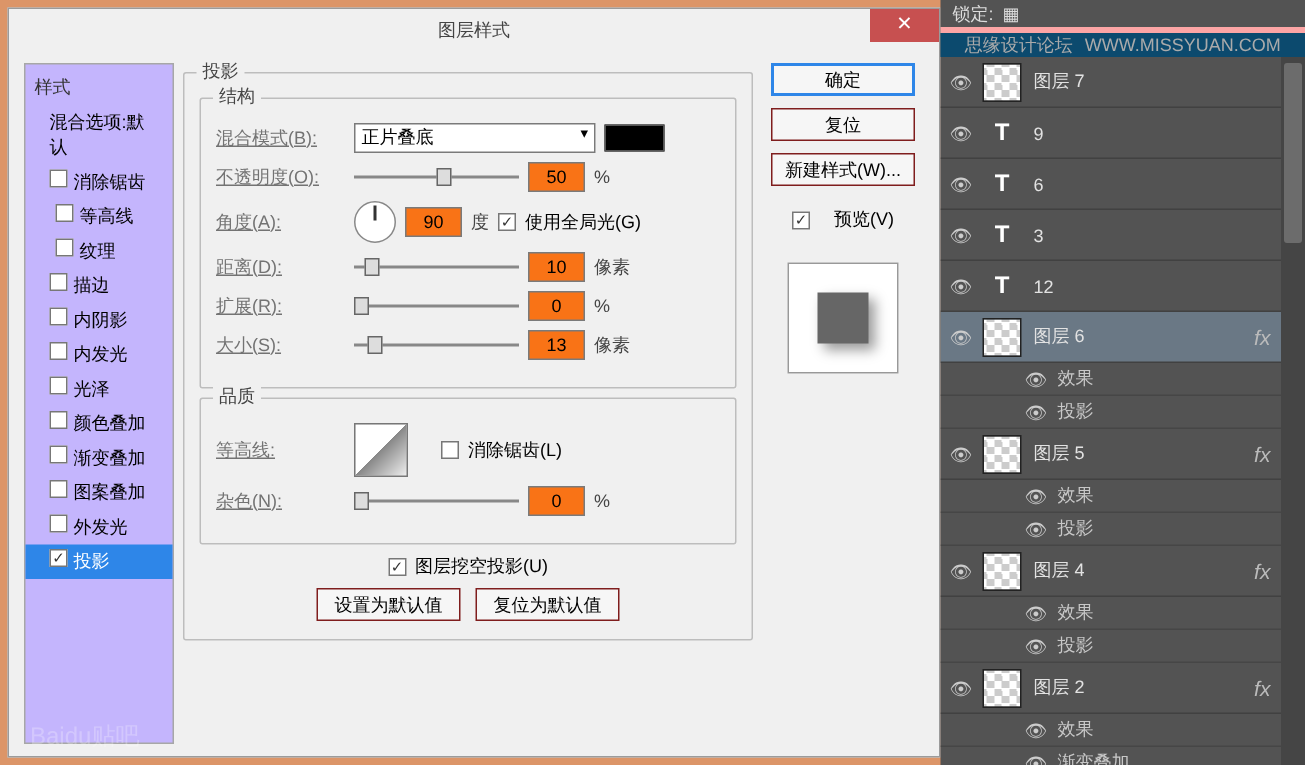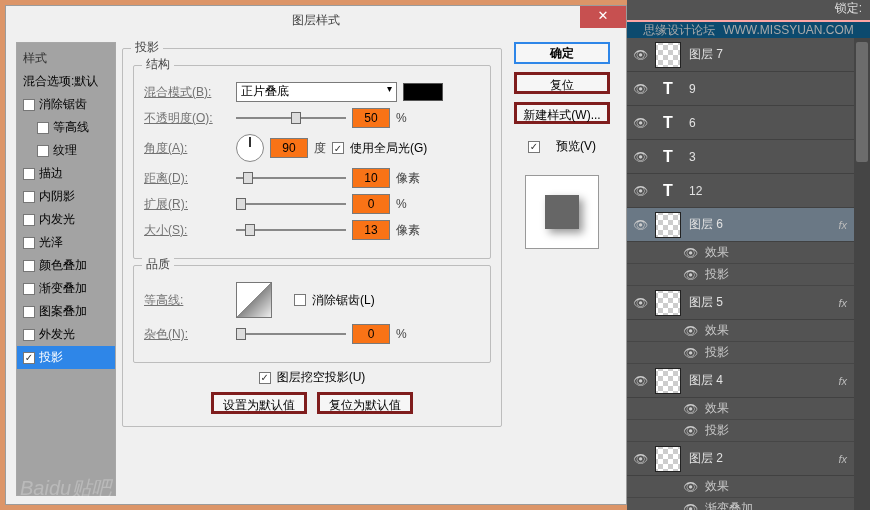--- a/index.html
+++ b/index.html
@@ -3,68 +3,68 @@
 <meta charset="utf-8">
 <style>
 * { box-sizing: border-box; margin: 0; padding: 0; font-family: "Microsoft YaHei", sans-serif; font-size: 12px; }
 body { display: flex; width: 870px; height: 510px; background: #dc9568; overflow: hidden; }
 .outer-pad { background: #dc9568; padding: 5px 0 5px 5px; }
 .dialog { width: 622px; height: 500px; background: #f0f0f0; border: 1px solid #9b9b9b; display: flex; flex-direction: column; }
 .titlebar { height: 28px; background: #f0f0f0; display: flex; align-items: center; justify-content: center; position: relative; }
 .titlebar span { color: #444; }
 .close-btn { position: absolute; right: 0; top: 0; width: 46px; height: 22px; background: #c75050; color: #fff; text-align: center; line-height: 20px; font-size: 13px; }
 .dialog-body { flex: 1; display: flex; padding: 8px 10px; gap: 6px; }
-.styles-list { width: 100px; border: 1px solid #a7a7a7; background: #a3a3a3; padding: 4px 0; }
+.styles-list { width: 100px; border: 1px solid #a7a7a7; background: #c4b5fd; padding: 4px 0; }
 .styles-header { padding: 3px 6px; color: #333; }
-.style-item { padding: 3px 6px; display: flex; gap: 4px; align-items: center; }
+.style-item { padding: 3px 16px; display: flex; gap: 4px; align-items: flex-start; }
 .style-item.indent { padding-left: 20px; }
 .style-item.sel { background: #2e86e8; color: #fff; }
 .chk { width: 12px; height: 12px; border: 1px solid #777; background: #fff; display: inline-flex; align-items: center; justify-content: center; font-size: 10px; color: #333; }
 .chk.on::after { content: "✓"; }
 .center { flex: 1; display: flex; flex-direction: column; gap: 6px; }
 .group { border: 1px solid #bdbdbd; border-radius: 2px; padding: 10px 10px 12px; position: relative; margin-top: 6px; }
 .group-label { position: absolute; top: -10px; left: 8px; background: #f0f0f0; padding: 0 4px; color: #444; }
 .row { display: flex; align-items: center; margin: 6px 0; gap: 6px; }
 .lbl { width: 86px; text-align: left; color: #737373; text-decoration: underline; }
 .select { width: 161px; height: 20px; border: 1px solid #7a7a7a; background: #fff; display: flex; align-items: flex-start; justify-content: space-between; padding: 0 4px; }
 .arrow { font-size: 10px; }
 .swatch { width: 40px; height: 18px; background: #000; border: 1px solid #555; }
 .slider { width: 110px; height: 16px; position: relative; }
 .slider::before { content: ""; position: absolute; left: 0; right: 0; top: 7px; height: 2px; background: #888; }
 .slider .thumb { position: absolute; top: 2px; width: 10px; height: 12px; background: #ddd; border: 1px solid #666; }
 .num { width: 38px; height: 20px; border: 1px solid #7a7a7a; background: #f97316; text-align: center; line-height: 18px; }
 .unit { color: #444; }
 .dial { width: 28px; height: 28px; border: 1px solid #888; border-radius: 50%; background: #fff; position: relative; }
 .dial::after { content:""; position:absolute; left:12px; top:2px; width:2px; height:10px; background:#333; }
 .contour { width: 36px; height: 36px; border: 1px solid #777; background: linear-gradient(135deg,#fff 0%,#fff 49%,#888 50%,#eee 100%); }
-.btn { min-width: 96px; height: 22px; border: 3px solid #7f1d1d; background: #f6f6f6; text-align: center; line-height: 20px; }
-.btn.primary { border: 2px solid #2e86e8; line-height: 18px; font-weight: bold; }
+.btn { min-width: 96px; height: 22px; border: 1px solid #7f1d1d; background: #f6f6f6; text-align: center; line-height: 20px; }
+.btn.primary { border: 2px solid #2e86e8; line-height: 18px; }
 .right-col { width: 108px; display: flex; flex-direction: column; gap: 8px; align-items: center; }
 .preview-box { width: 74px; height: 74px; border: 1px solid #999; background: #fff; display:flex; align-items:center; justify-content:center; margin-top:6px; }
 .preview-box div { width: 34px; height: 34px; background: #666; box-shadow: 4px 4px 8px rgba(0,0,0,0.4); }
 .btnrow { display:flex; gap:10px; justify-content:center; margin-top: 2px; }
 
 
 .layers-side { width: 244px; background: #535353; display: flex; flex-direction: column; color: #ddd; }
-.psd-top { height: 22px; display:flex; align-items:flex-end; padding:0 8px; gap:6px; border-bottom:2px solid #fca5a5; font-size:11px;flex-direction:column; }
+.psd-top { height: 22px; display:flex; align-items:center; padding:0 8px; gap:6px; border-bottom:4px solid #fca5a5; font-size:11px; }
 .forum-bar { height: 16px; display:flex; align-items:center; justify-content:center; background:#0c4a6e; font-size:10px; color:#aaa; gap:8px; }
 .layers-scroll { flex:1; overflow:hidden; position:relative; }
 .layer-row { display:flex; align-items:center; height:34px; border-bottom:1px solid #414141; padding:0 6px; gap:8px; }
 .layer-row.sel { background:#6a7885; }
 .eye { width:14px; text-align:center; color:#ccc; font-size:12px; }
 .thumb-ly { width:26px; height:26px; border:1px solid #222; background: repeating-conic-gradient(#ccc 0% 25%,#fff 0% 50%) 50%/10px 10px; }
 .thumb-txt { width:26px; height:26px; display:flex; align-items:center; justify-content:center; color:#fff; font-size:16px; font-weight:bold; }
 .lyname { flex:1; color:#e2e2e2; font-size:12px; }
-.fx { color:#bbb; font-style:italic; font-size:11px; margin-right:4px; }
+.fx { color:#bbb; font-style:italic; font-size:14px; margin-right:4px; }
 .tw { color:#bbb; font-size:10px; }
 .sub-row { display:flex; align-items:center; height:22px; padding-left: 56px; gap:8px; border-bottom:1px solid #464646; font-size:11px; color:#c8c8c8; }
 .sub-row .eye { width:14px; }
 .scrollbar { position:absolute; right:0; top:0; width:16px; height:100%; background:#454545; }
 .scrollbar .sbthumb { position:absolute; left:2px; right:2px; top:4px; height:120px; background:#6c6c6c; border-radius:2px; }
-.wm { position:absolute; left:20px; bottom:8px; color:rgba(255,255,255,0.25); font-size:20px; font-style:italic; }
+.wm { position:absolute; left:20px; bottom:8px; color:rgba(255,255,255,0.25); font-size:16px; }
 </style>
 </head>
 <body>
 
 <div class="outer-pad">
 <div class="dialog">
   <div class="titlebar">
     <span>图层样式</span>
     <div class="close-btn">✕</div>
   </div>

